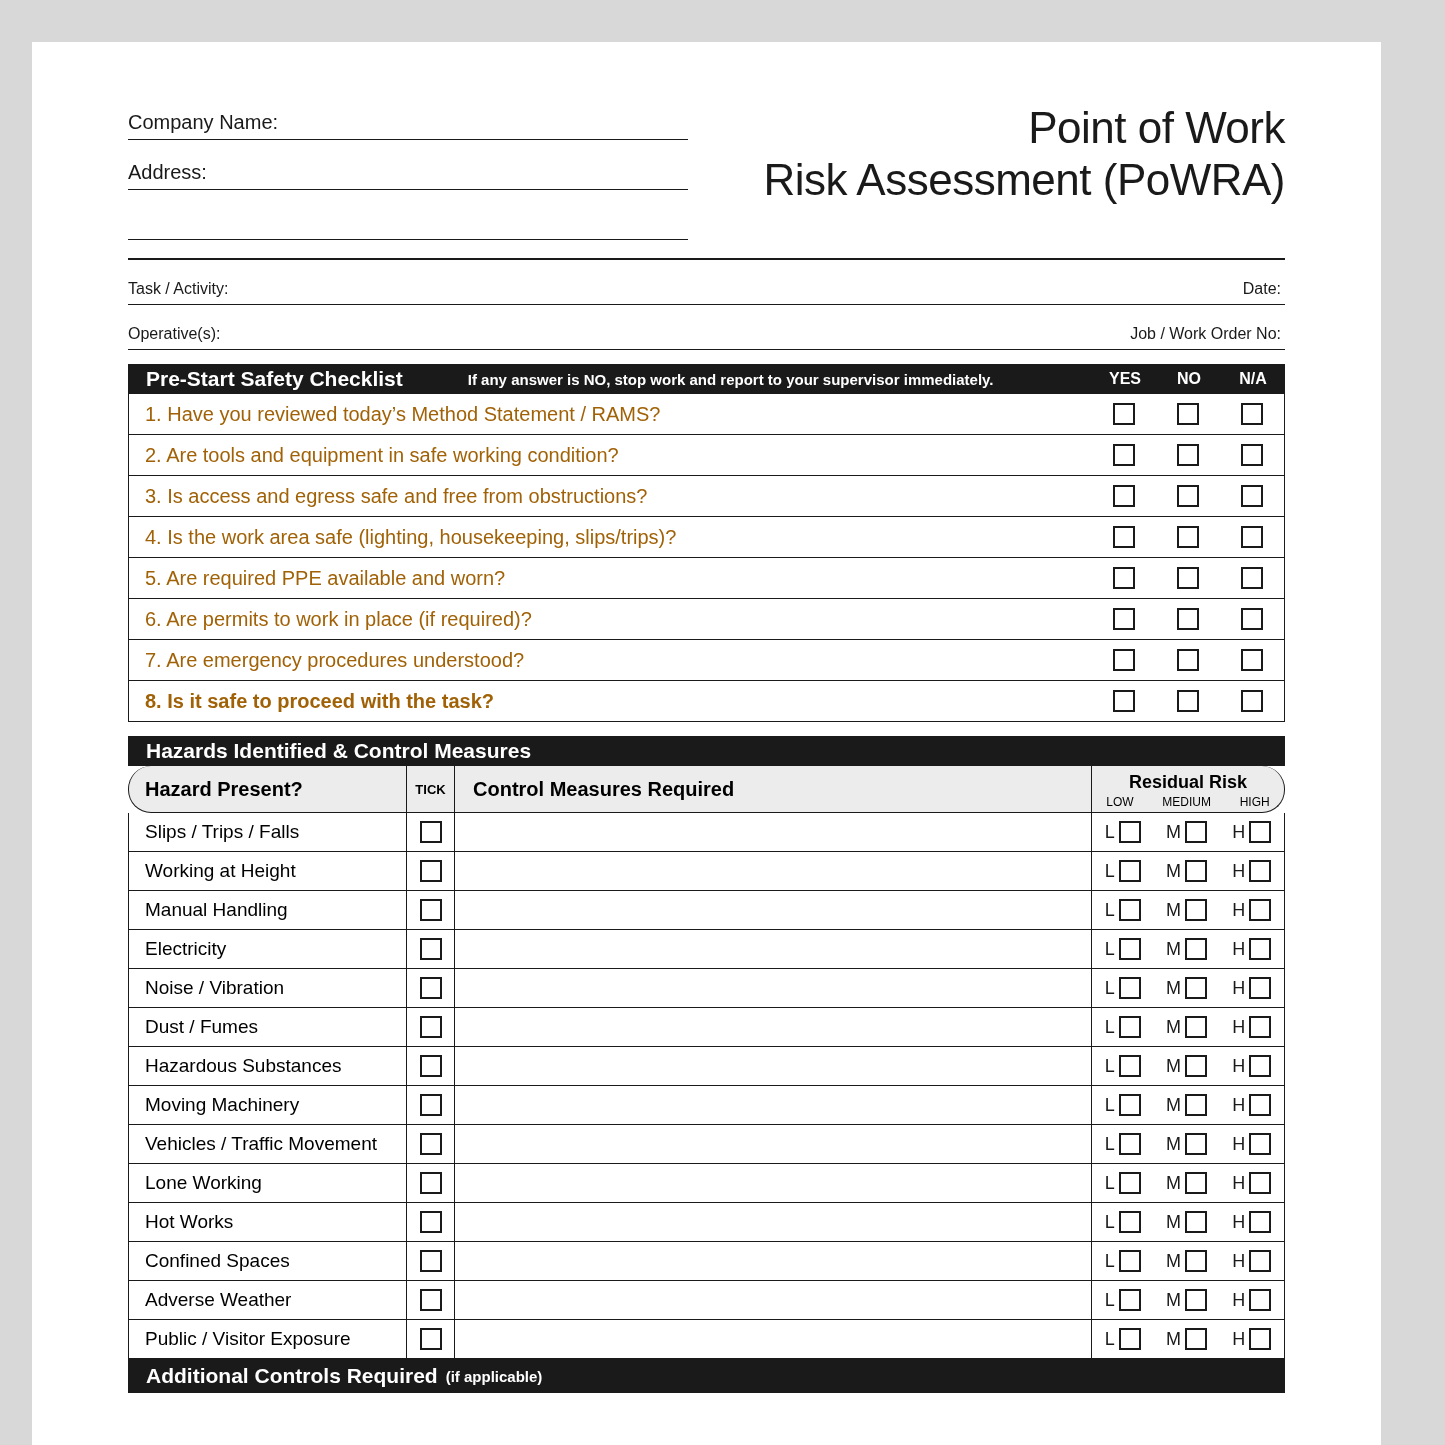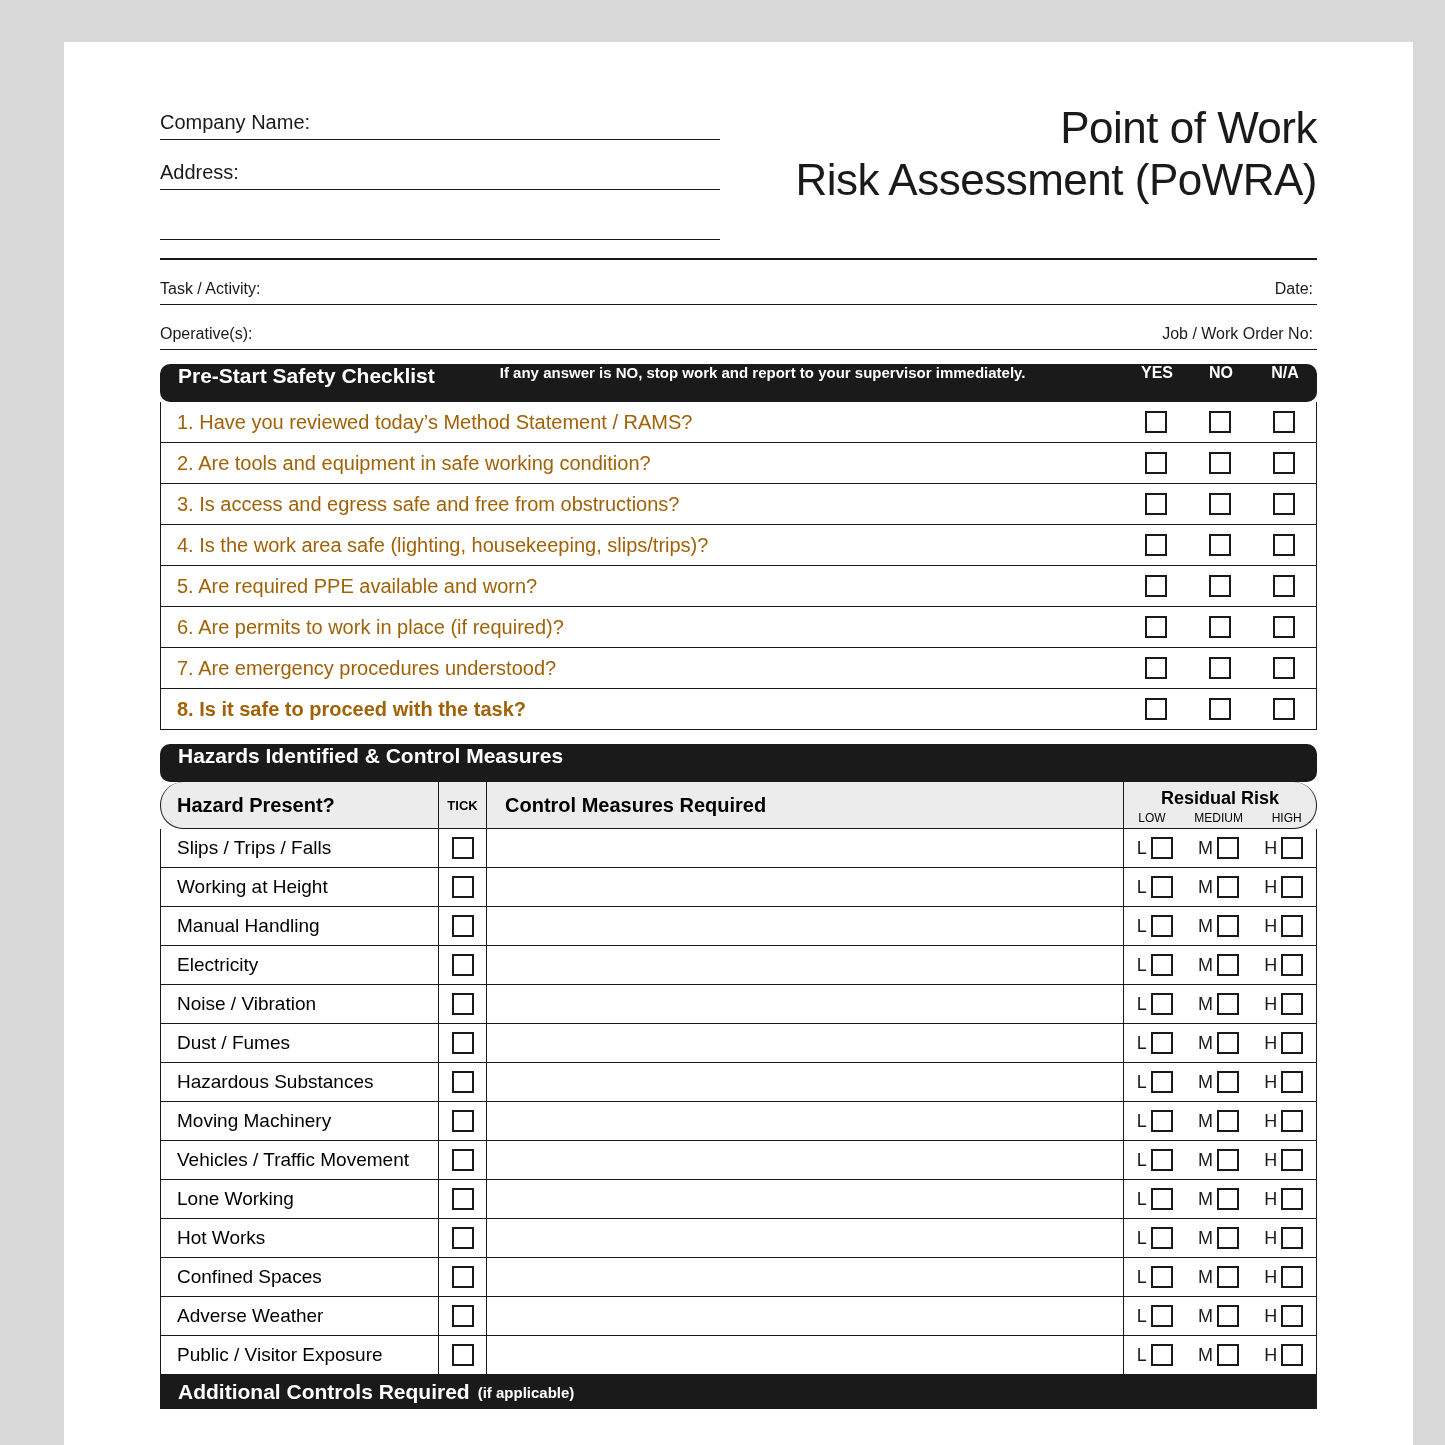--- a/index.html
+++ b/index.html
@@ -8,21 +8,21 @@
   }
   body {
     width: 1445px;
     height: 1445px;
     background: #d8d8d8;
     font-family: "Liberation Sans", sans-serif;
     overflow: hidden;
   }
   .page {
     position: absolute;
-    left: 64px;
+    left: 32px;
     top: 42px;
     width: 1349px;
     height: 1403px;
     background: #ffffff;
     box-sizing: border-box;
     padding-left: 31px;
   }
   .inner {
     position: absolute;
     left: 96px;
@@ -85,24 +85,23 @@
     font-size: 16px;
     color: #1a1a1a;
   }
   .meta-row .right { padding-right: 4px; }
 
   
   .section-bar {
     background: #1a1a1a;
     color: #ffffff;
     display: flex;
-    align-items: flex-start;
-    height: 38px;
+    align-items: center;
+    height: 30px;
     margin-top: 14px;
-    border-radius: 10px;
   }
   .section-bar .sec-title {
     font-size: 21px;
     font-weight: bold;
     padding-left: 18px;
     white-space: nowrap;
   }
   .section-bar .sec-note {
     font-size: 15px;
     font-weight: bold;

